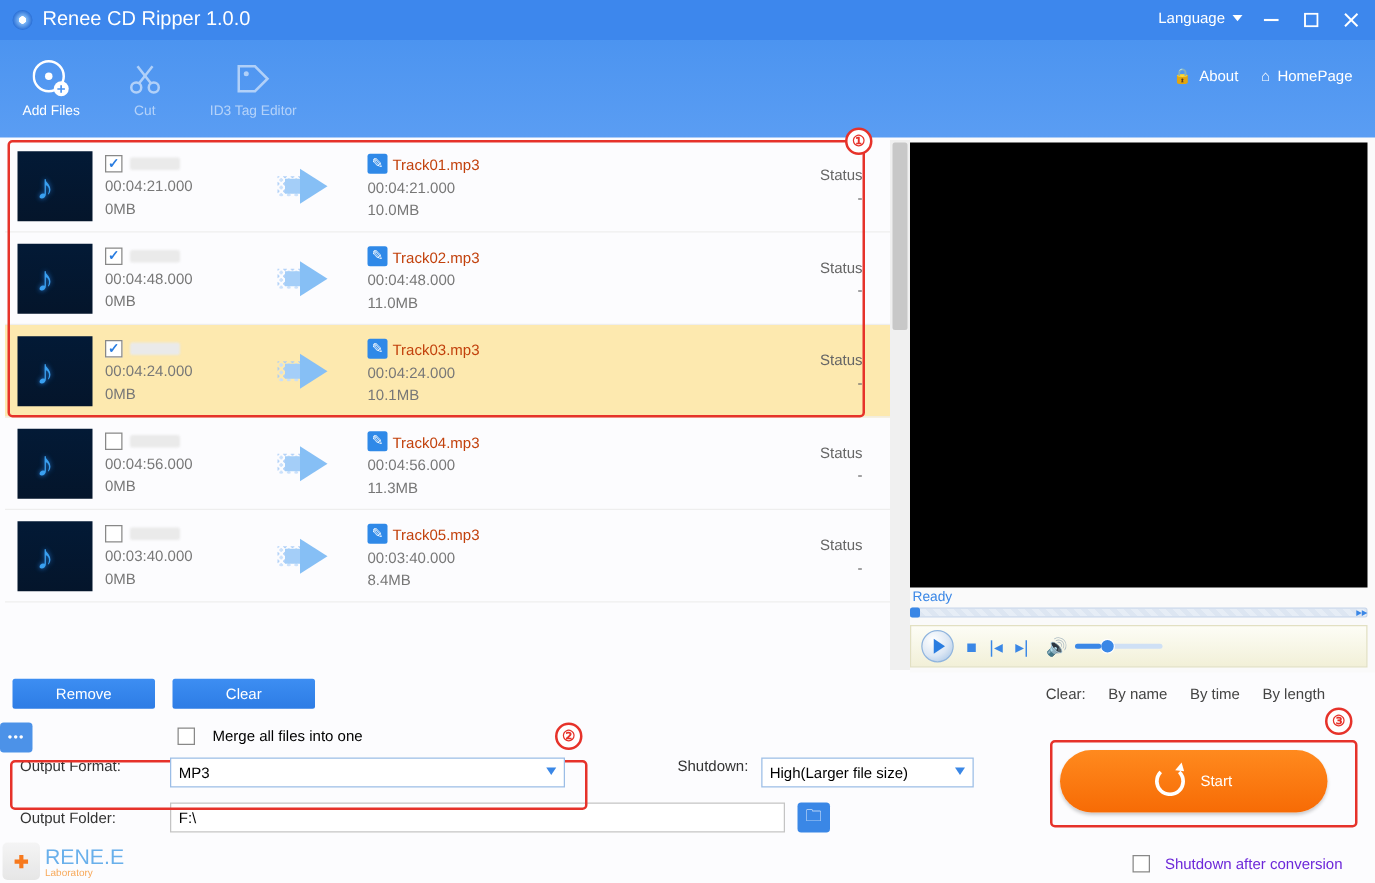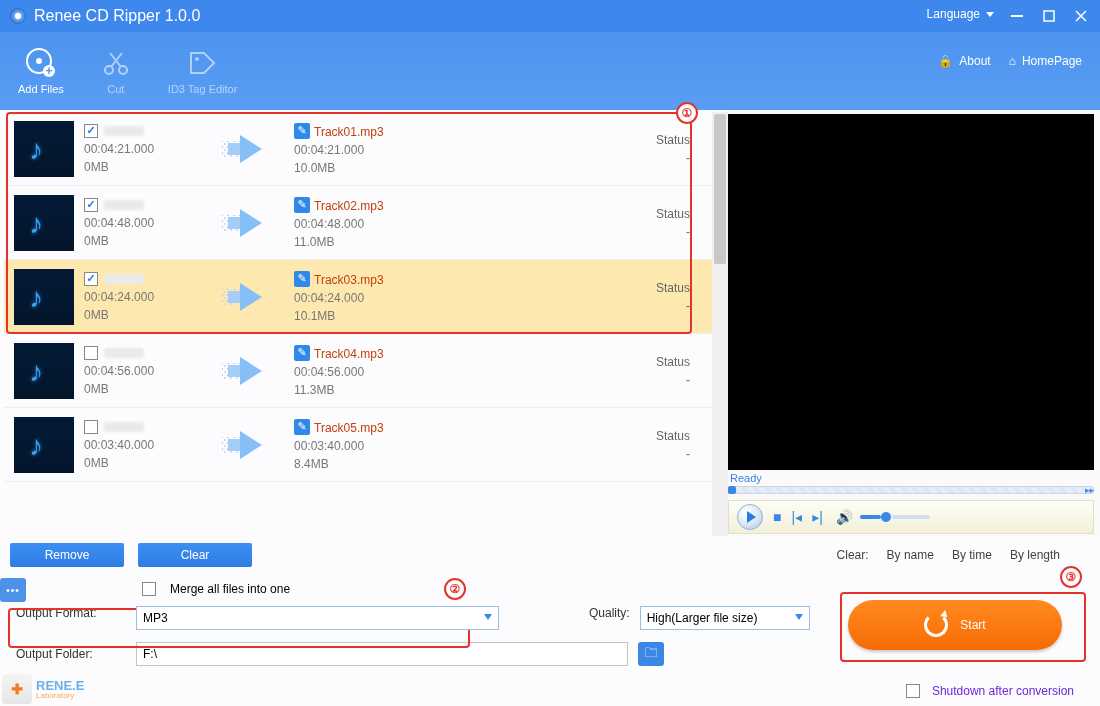--- a/index.html
+++ b/index.html
@@ -64,41 +64,41 @@
 .pctl{color:#3a87e6;cursor:pointer;font-size:14px}
 .vol{display:flex;align-items:center;gap:6px;margin-left:4px}
 .volbar{width:70px;height:4px;background:#cfe0f5;position:relative;border-radius:2px}
 .volbar::after{content:"";position:absolute;left:0;top:0;width:30%;height:100%;background:#3a87e6;border-radius:2px}
 .volknob{position:absolute;left:28%;top:-4px;width:12px;height:12px;background:#3a87e6;border-radius:50%;border:1px solid #fff}
 .bottom{height:134px;padding:10px 16px 4px;position:relative;background:#fcfcfe}
 .mergearea{display:flex;align-items:center;gap:8px;margin-bottom:10px;padding-left:126px}
 .formatline{display:flex;align-items:flex-start;gap:10px;margin-bottom:12px}
 .lbl{width:110px;color:#333}
 .dd{height:24px;border:1px solid #9bbde6;background:#fff;display:flex;align-items:center;padding:0 6px;position:relative}
-.dd.format{width:363px}
+.dd.format{width:316px}
 .dd.quality{width:170px}
 .ddarr{position:absolute;right:6px;top:7px;border-left:4px solid transparent;border-right:4px solid transparent;border-top:6px solid #3a87e6}
 .redbox2{position:absolute;left:8px;top:36px;width:462px;height:40px;border:2px solid #e6322a;border-radius:4px;pointer-events:none}
 .num.n2{left:444px;top:-28px}
 .qlabel{margin-left:80px}
 .folderline{display:flex;align-items:center;gap:10px}
 .folderinput{width:492px;height:24px;border:1px solid #c4c4c4;padding:0 6px;display:flex;align-items:center;background:#fff}
 .iconbtn{width:26px;height:24px;background:#3a87e6;border-radius:3px;display:flex;align-items:center;justify-content:center;color:#fff;cursor:pointer;font-size:13px}
 .iconbtn.dots::after{content:"•••";letter-spacing:1px;font-size:10px}
 .iconbtn.fold::after{content:"🗀";font-size:13px}
 .startarea{position:absolute;right:22px;top:28px;width:230px}
 .redbox3{position:absolute;left:-8px;top:-8px;right:-8px;height:70px;border:2px solid #e6322a;border-radius:4px;pointer-events:none}
 .num.n3{right:-4px;top:-34px;left:auto}
 .startbtn{width:214px;height:50px;background:linear-gradient(#ff8a1e,#f76b05);border-radius:25px;display:flex;align-items:center;justify-content:center;gap:12px;color:#fff;font-size:24px;cursor:pointer;box-shadow:0 2px 3px rgba(0,0,0,.2)}
 .startbtn .refresh{width:24px;height:24px;border:3px solid #fff;border-top-color:transparent;border-radius:50%;position:relative}
 .startbtn .refresh::after{content:"";position:absolute;right:-3px;top:-5px;border-left:6px solid #fff;border-top:4px solid transparent;border-bottom:4px solid transparent;transform:rotate(40deg)}
 .shutdown{position:absolute;right:26px;bottom:8px;display:flex;align-items:center;gap:6px;color:#6d28d9}
 .logo{position:absolute;left:2px;bottom:2px;display:flex;align-items:center;gap:4px;opacity:.9}
 .logo .shield{width:30px;height:30px;background:linear-gradient(#f4f4f4,#e4e4e4);border-radius:4px;display:flex;align-items:center;justify-content:center;color:#f76b05;font-weight:bold;font-size:14px}
-.logo .txt{font-size:13px;color:#5aa8ea;font-weight:bold}
+.logo .txt{font-size:17px;color:#5aa8ea;font-weight:normal}
 .logo .sub{font-size:8px;color:#f7a14a;display:block;margin-top:-2px}
 svg{display:block}
 </style>
 </head>
 <body>
 
 <div class="titlebar">
   <div class="disc"></div>
   <div class="title">Renee CD Ripper 1.0.0</div>
   <div class="right">
@@ -381,21 +381,21 @@
     <span>Merge all files into one</span>
   </div>
   <div class="redbox2"></div>
   <div class="num n2" style="position:absolute;left:444px;top:6px">②</div>
   <div class="formatline">
     <div class="lbl">Output Format:</div>
     <div class="dd format">
       <span>MP3</span>
       <div class="ddarr"></div>
     </div>
-    <div class="lbl qlabel" style="width:auto">Quality:</div>
+    <div class="lbl qlabel" style="width:auto">Shutdown:</div>
     <div class="dd quality">
       <span>High(Larger file size)</span>
       <div class="ddarr"></div>
     </div>
   </div>
   <div class="folderline">
     <div class="lbl">Output Folder:</div>
     <div class="folderinput">
         <span>F:\</span>
       </div>

